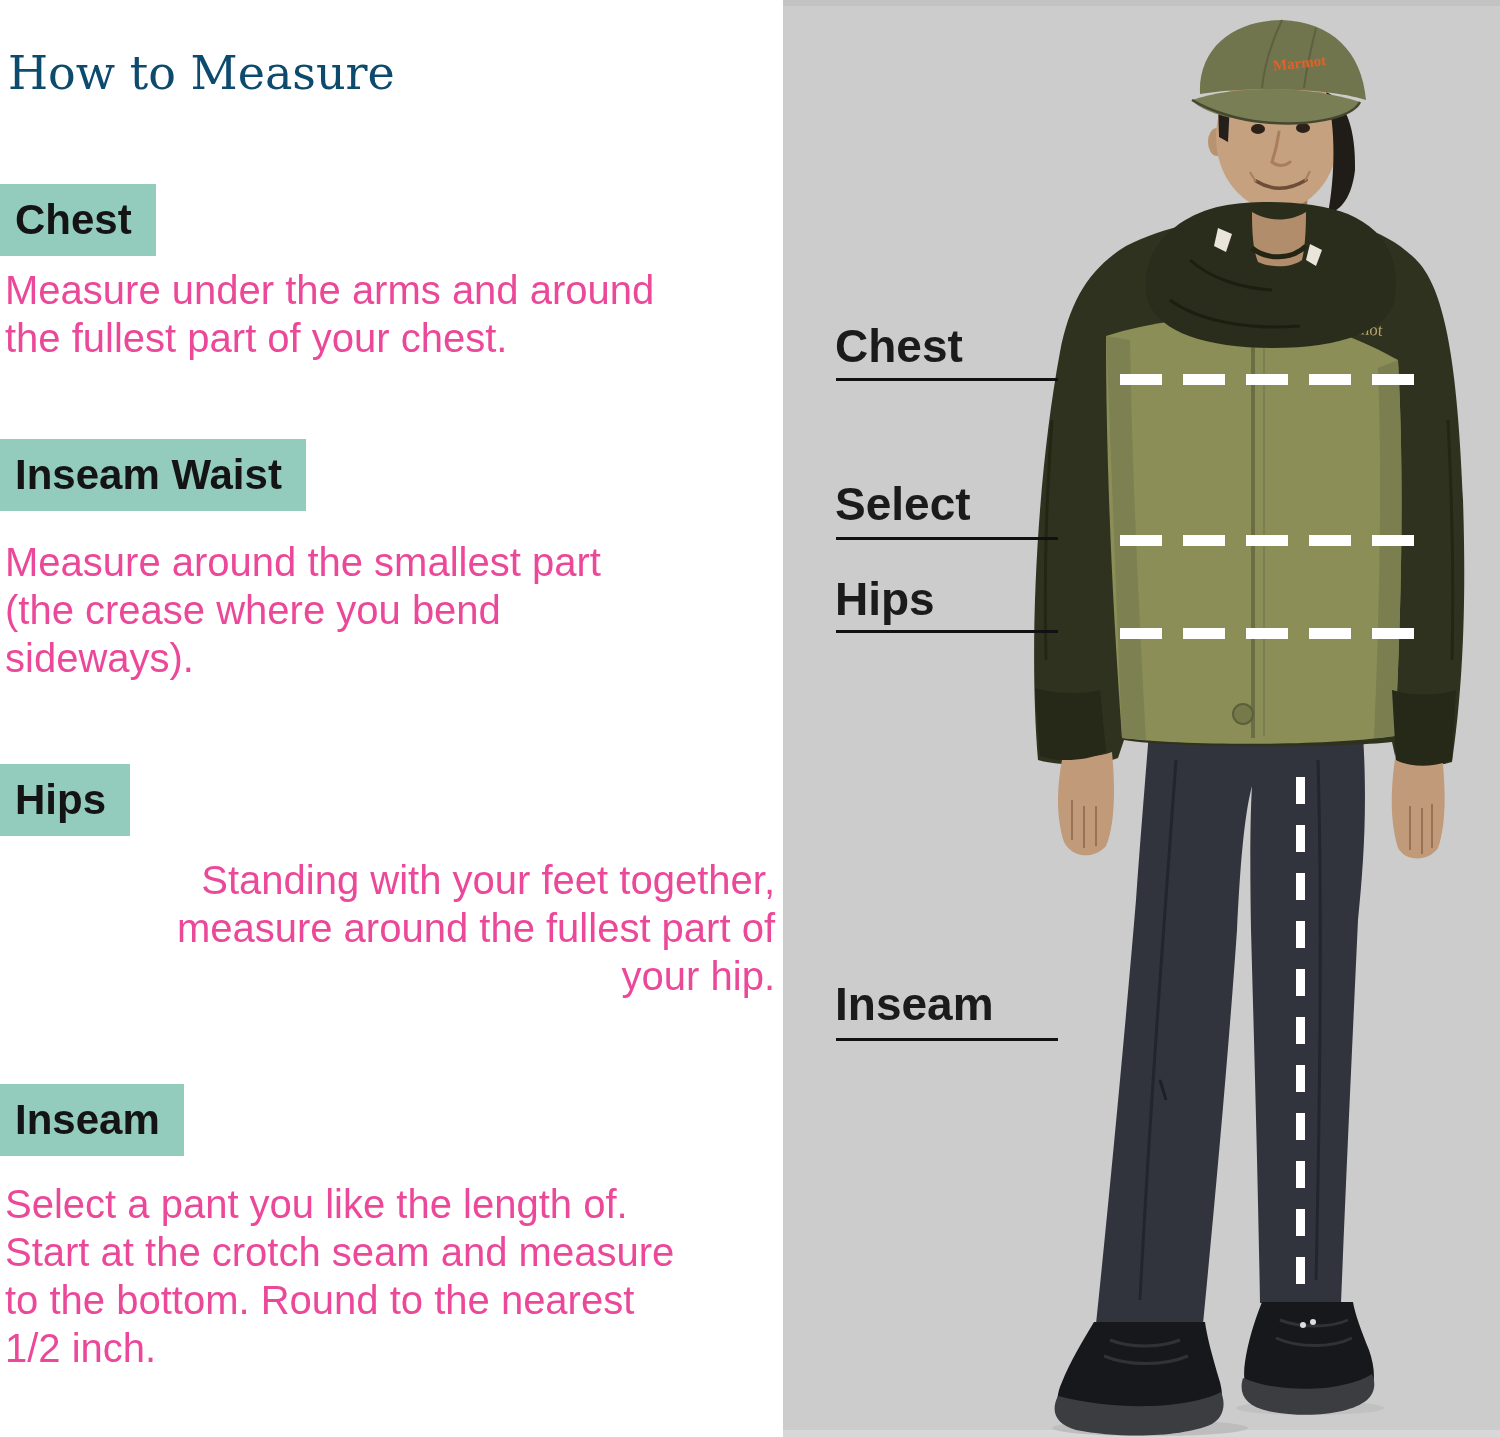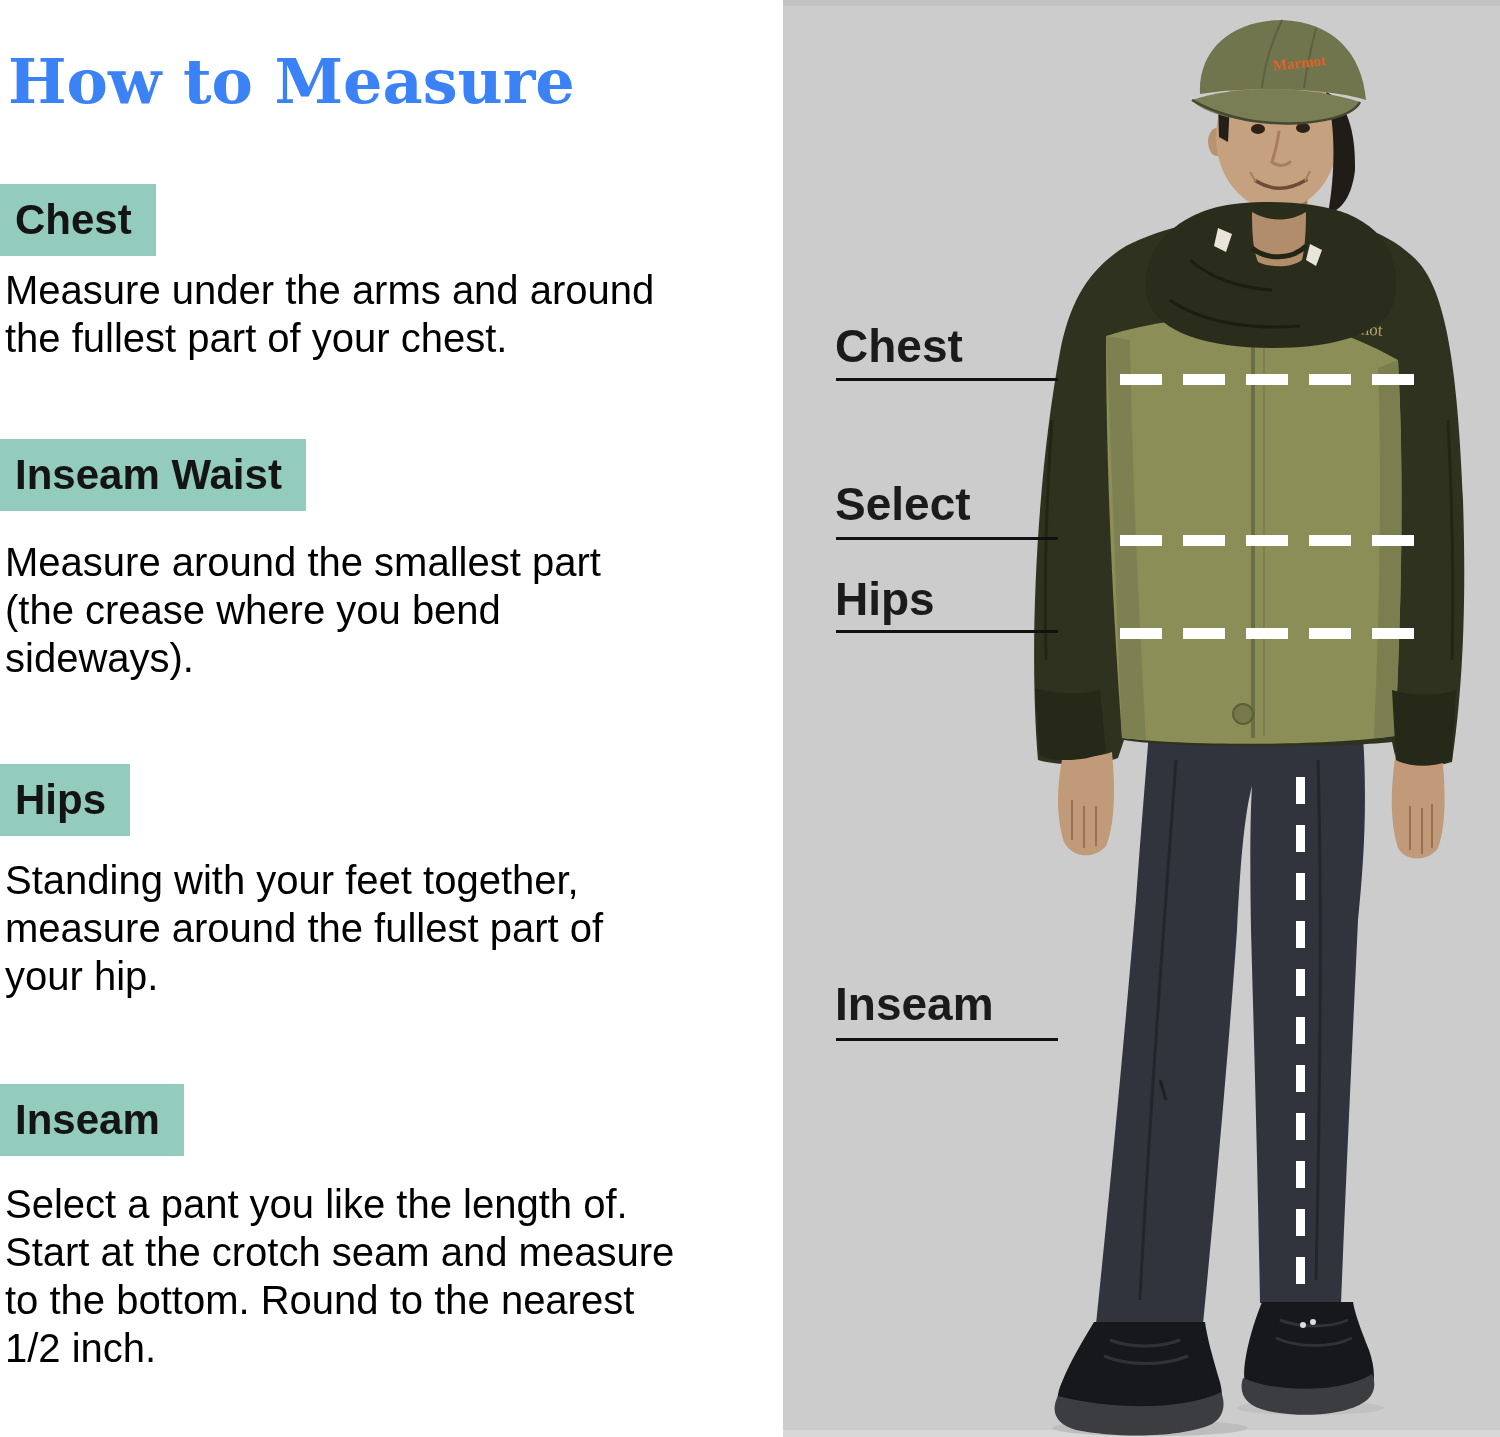--- a/index.html
+++ b/index.html
@@ -22,46 +22,46 @@
     background:#ffffff;
   }
   
   .left-panel{
     position:absolute;left:0;top:0;width:783px;height:1437px;
     background:#ffffff;
   }
   .page-title{
     position:absolute;left:8px;top:48px;
     font-family:"DejaVu Serif", serif;
-    font-weight:bold;font-size:62px;line-height:1.1;
-    color:#3b82f6;letter-spacing:0;
+    font-weight:normal;font-size:46px;line-height:1.1;
+    color:#0c4a6e;letter-spacing:0;
   }
   .chip{
     position:absolute;left:0;
     display:inline-block;
     background:var(--highlight);
     color:#141414;
     font-weight:bold;font-size:42px;line-height:1.0;
     padding:15px 24px 15px 15px;
     white-space:nowrap;
   }
   .chip.c0{top:184px;}
   .chip.c1{top:439px;}
   .chip.c2{top:764px;}
   .chip.c3{top:1084px;}
   .para{
     position:absolute;left:5px;
     font-size:40px;line-height:48px;
-    color:#000000;
+    color:#ec4899;
     white-space:pre-line;
     width:770px;
   }
   .para.p0{top:266px;}
   .para.p1{top:538px;}
-  .para.p2{top:856px;}
+  .para.p2{top:856px;text-align:right;}
   .para.p3{top:1180px;}
   
   .right-panel{
     position:absolute;left:783px;top:0;width:717px;height:1437px;
     background:var(--panel-gray);
   }
   .right-panel .top-strip{
     position:absolute;left:0;top:0;width:717px;height:6px;background:#c3c3c3;
   }
   .right-panel .floor-strip{

